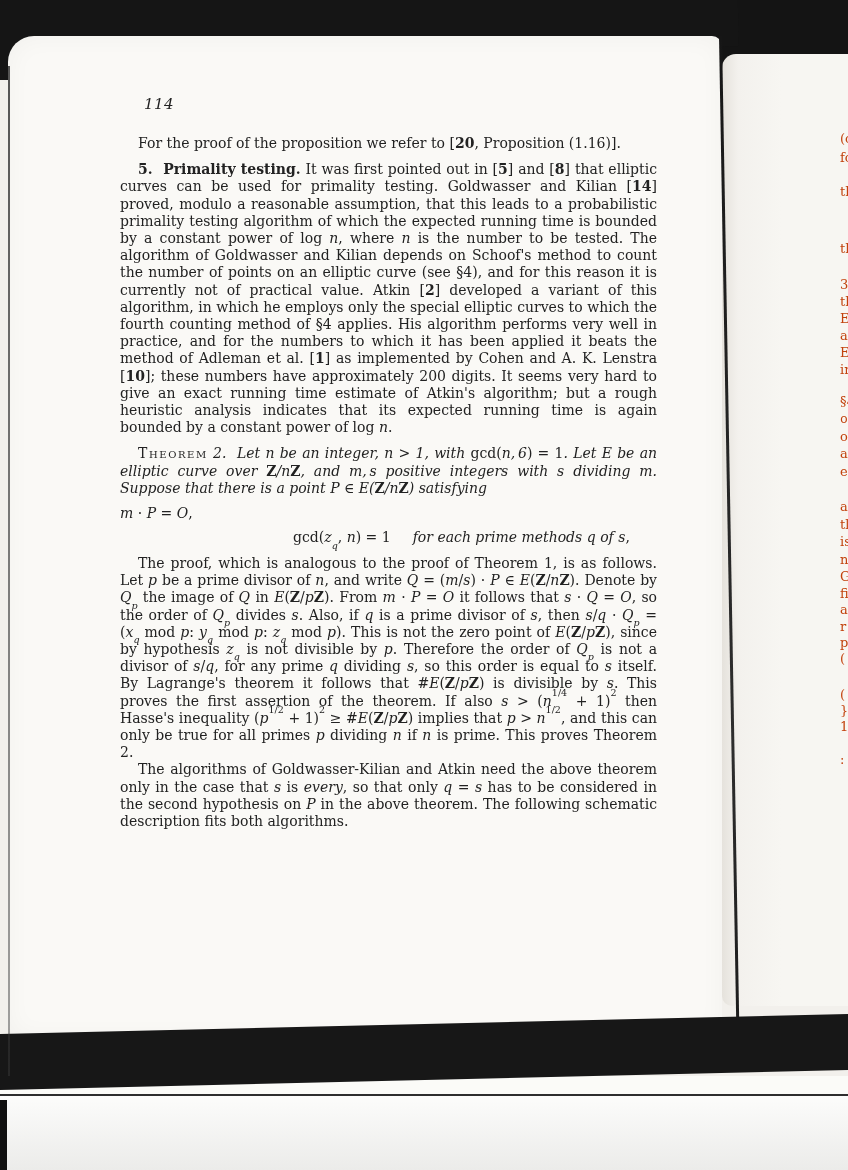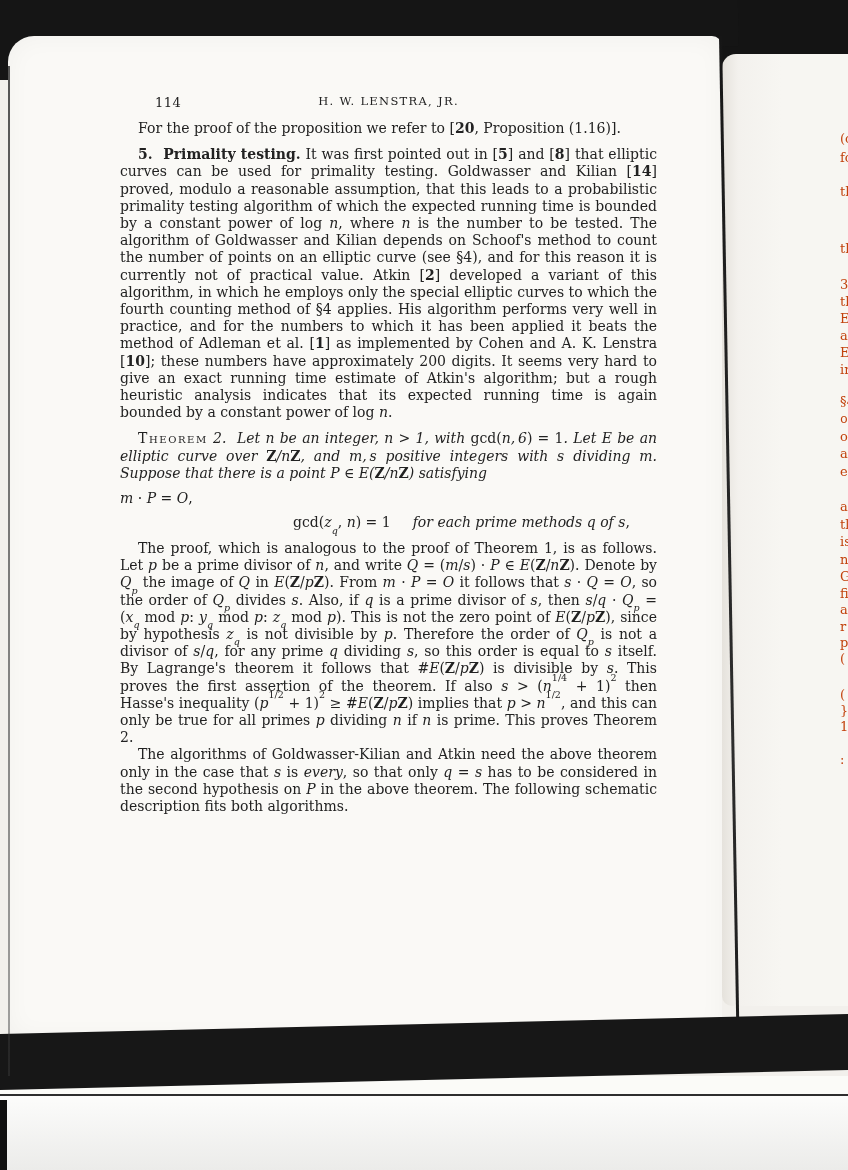--- a/index.html
+++ b/index.html
@@ -25,23 +25,23 @@
   .bottom-band{position:absolute;left:-12px;top:1024px;width:872px;height:56px;
                background:#171717;transform:rotate(-1.35deg);z-index:4;}
   .white-strip{position:absolute;left:0;top:1076px;width:848px;height:18px;background:#fbfbf8;z-index:3;}
   .scanner-bed{position:absolute;left:0;top:1094px;width:848px;height:76px;
                background:linear-gradient(#fcfcfb,#ebebe9);border-top:2px solid #2e2e2e;z-index:5;}
   .bed-left-bar{position:absolute;left:0;top:1100px;width:7px;height:70px;background:#101010;z-index:6;}
 
   
   .page-inner{position:absolute;left:120px;top:94px;width:537px;z-index:5;color:#222;}
   .header{position:relative;height:18px;}
-  .pagenum{position:absolute;left:35px;top:1px;font-size:13px;letter-spacing:.5px;}
+  .pagenum{position:absolute;left:24px;top:1px;font-size:15px;letter-spacing:.5px;font-style:italic;}
   .runhead{text-align:center;font-size:11.5px;letter-spacing:1.3px;}
-  .textblock{margin-top:8px;font-size:14px;line-height:17.2px;}
+  .textblock{margin-top:23px;font-size:14px;line-height:17.2px;}
   .para{text-align:justify;margin:0;}
   .indent{text-indent:18px;}
   .b2{margin-top:9px;}
   .b3{margin-top:1px;}
   .theorem{margin-top:9px;font-style:italic;line-height:17.5px;}
   .sc{font-style:normal;font-variant:small-caps;letter-spacing:1.6px;}
   .eqrow{margin:0;font-size:14px;line-height:17.5px;}
   .eq1{text-align:left;margin:7px 0 7px;}
   .eq2{padding-left:173px;margin-bottom:2px;}
   .eq3{padding-left:236px;margin-bottom:7px;}
@@ -69,21 +69,20 @@
   <div class="gutter-line"></div>
   <div class="left-edge-line"></div>
   <div class="white-strip"></div>
   <div class="bottom-band"></div>
   <div class="scanner-bed"></div>
   <div class="bed-left-bar"></div>
 
   <div class="page-inner">
     <div class="header">
       <span class="pagenum">114</span>
-      <div class="runhead">H. W. LENSTRA, JR.</div>
     </div>
     <div class="textblock">
       <p class="para indent">For the proof of the proposition we refer to [<b>20</b>, Proposition (1.16)].</p>
       <p class="para indent b2"><b>5.&nbsp;&nbsp;Primality testing.</b> It was first pointed out in [<b>5</b>] and [<b>8</b>] that elliptic curves can be used for primality testing.  Goldwasser and Kilian [<b>14</b>] proved, modulo a reasonable assumption, that this leads to a probabilistic primality testing algorithm of which the expected running time is bounded by a constant power of log <i>n</i>, where <i>n</i> is the number to be tested.  The algorithm of Goldwasser and Kilian depends on Schoof's method to count the number of points on an elliptic curve (see §4), and for this reason it is currently not of practical value. Atkin [<b>2</b>] developed a variant of this algorithm, in which he employs only the special elliptic curves to which the fourth counting method of §4 applies.  His algorithm performs very well in practice, and for the numbers to which it has been applied it beats the method of Adleman et al. [<b>1</b>] as implemented by Cohen and A. K. Lenstra [<b>10</b>]; these numbers have approximately 200 digits.  It seems very hard to give an exact running time estimate of Atkin's algorithm; but a rough heuristic analysis indicates that its expected running time is again bounded by a constant power of log <i>n</i>.</p>
       <p class="para indent theorem"><span class="sc">Theorem</span>&nbsp;2.&nbsp; Let n be an integer, n &gt; 1, with <span style="font-style:normal">gcd(</span>n, 6<span style="font-style:normal">) = 1</span>.  Let E be an elliptic curve over <b style="font-style:normal">Z</b>/n<b style="font-style:normal">Z</b>, and m, s positive integers with s dividing m.  Suppose that there is a point P ∈ E(<b style="font-style:normal">Z</b>/n<b style="font-style:normal">Z</b>) satisfying</p>
       <div class="eqrow eq1"><i>m</i> · <i>P</i> = <i>O</i>,</div>
       <div class="eqrow eq2">gcd(<i>z<sub>q</sub></i>, <i>n</i>) = 1<span class="gap"></span><i>for each prime methods q of s</i>,</div>
       <p class="para indent proof">The proof, which is analogous to the proof of Theorem 1, is as follows.  Let <i>p</i> be a prime divisor of <i>n</i>, and write <i>Q</i> = (<i>m</i>/<i>s</i>) · <i>P</i> ∈ <i>E</i>(<b>Z</b>/<i>n</i><b>Z</b>).  Denote by <i>Q<sub>p</sub></i> the image of <i>Q</i> in <i>E</i>(<b>Z</b>/<i>p</i><b>Z</b>).  From <i>m</i> · <i>P</i> = <i>O</i> it follows that <i>s</i> · <i>Q</i> = <i>O</i>, so the order of <i>Q<sub>p</sub></i> divides <i>s</i>.  Also, if <i>q</i> is a prime divisor of <i>s</i>, then <i>s</i>/<i>q</i> · <i>Q<sub>p</sub></i> = (<i>x<sub>q</sub></i> mod <i>p</i>: <i>y<sub>q</sub></i> mod <i>p</i>: <i>z<sub>q</sub></i> mod <i>p</i>).  This is not the zero point of <i>E</i>(<b>Z</b>/<i>p</i><b>Z</b>), since by hypothesis <i>z<sub>q</sub></i> is not divisible by <i>p</i>.  Therefore the order of <i>Q<sub>p</sub></i> is not a divisor of <i>s</i>/<i>q</i>, for any prime <i>q</i> dividing <i>s</i>, so this order is equal to <i>s</i> itself.  By Lagrange's theorem it follows that #<i>E</i>(<b>Z</b>/<i>p</i><b>Z</b>) is divisible by <i>s</i>.  This proves the first assertion of the theorem.  If also <i>s</i> &gt; (<i>n</i><sup>1/4</sup> + 1)<sup>2</sup> then Hasse's inequality (<i>p</i><sup>1/2</sup> + 1)<sup>2</sup> ≥ #<i>E</i>(<b>Z</b>/<i>p</i><b>Z</b>) implies that <i>p</i> &gt; <i>n</i><sup>1/2</sup>, and this can only be true for all primes <i>p</i> dividing <i>n</i> if <i>n</i> is prime.  This proves Theorem 2.</p>
       <p class="para indent">The algorithms of Goldwasser-Kilian and Atkin need the above theorem only in the case that <i>s</i> is <i>every</i>, so that only <i>q</i> = <i>s</i> has to be considered in the second hypothesis on <i>P</i> in the above theorem.  The following schematic description fits both algorithms.</p>
     </div>

